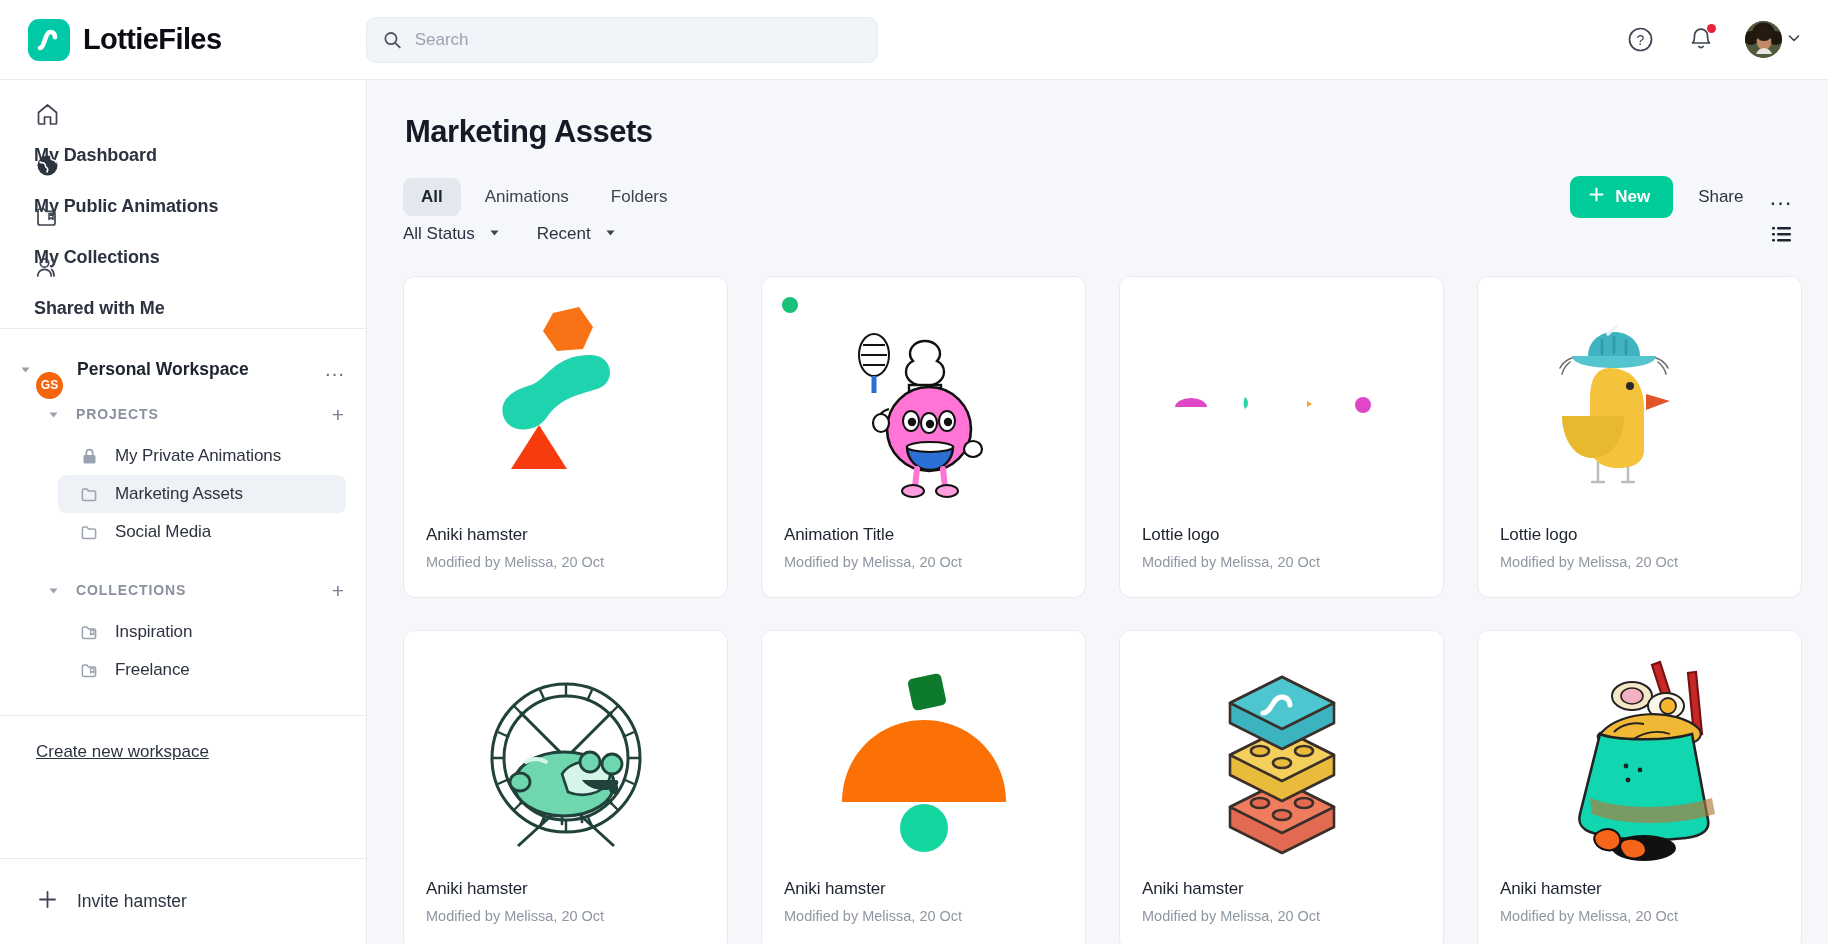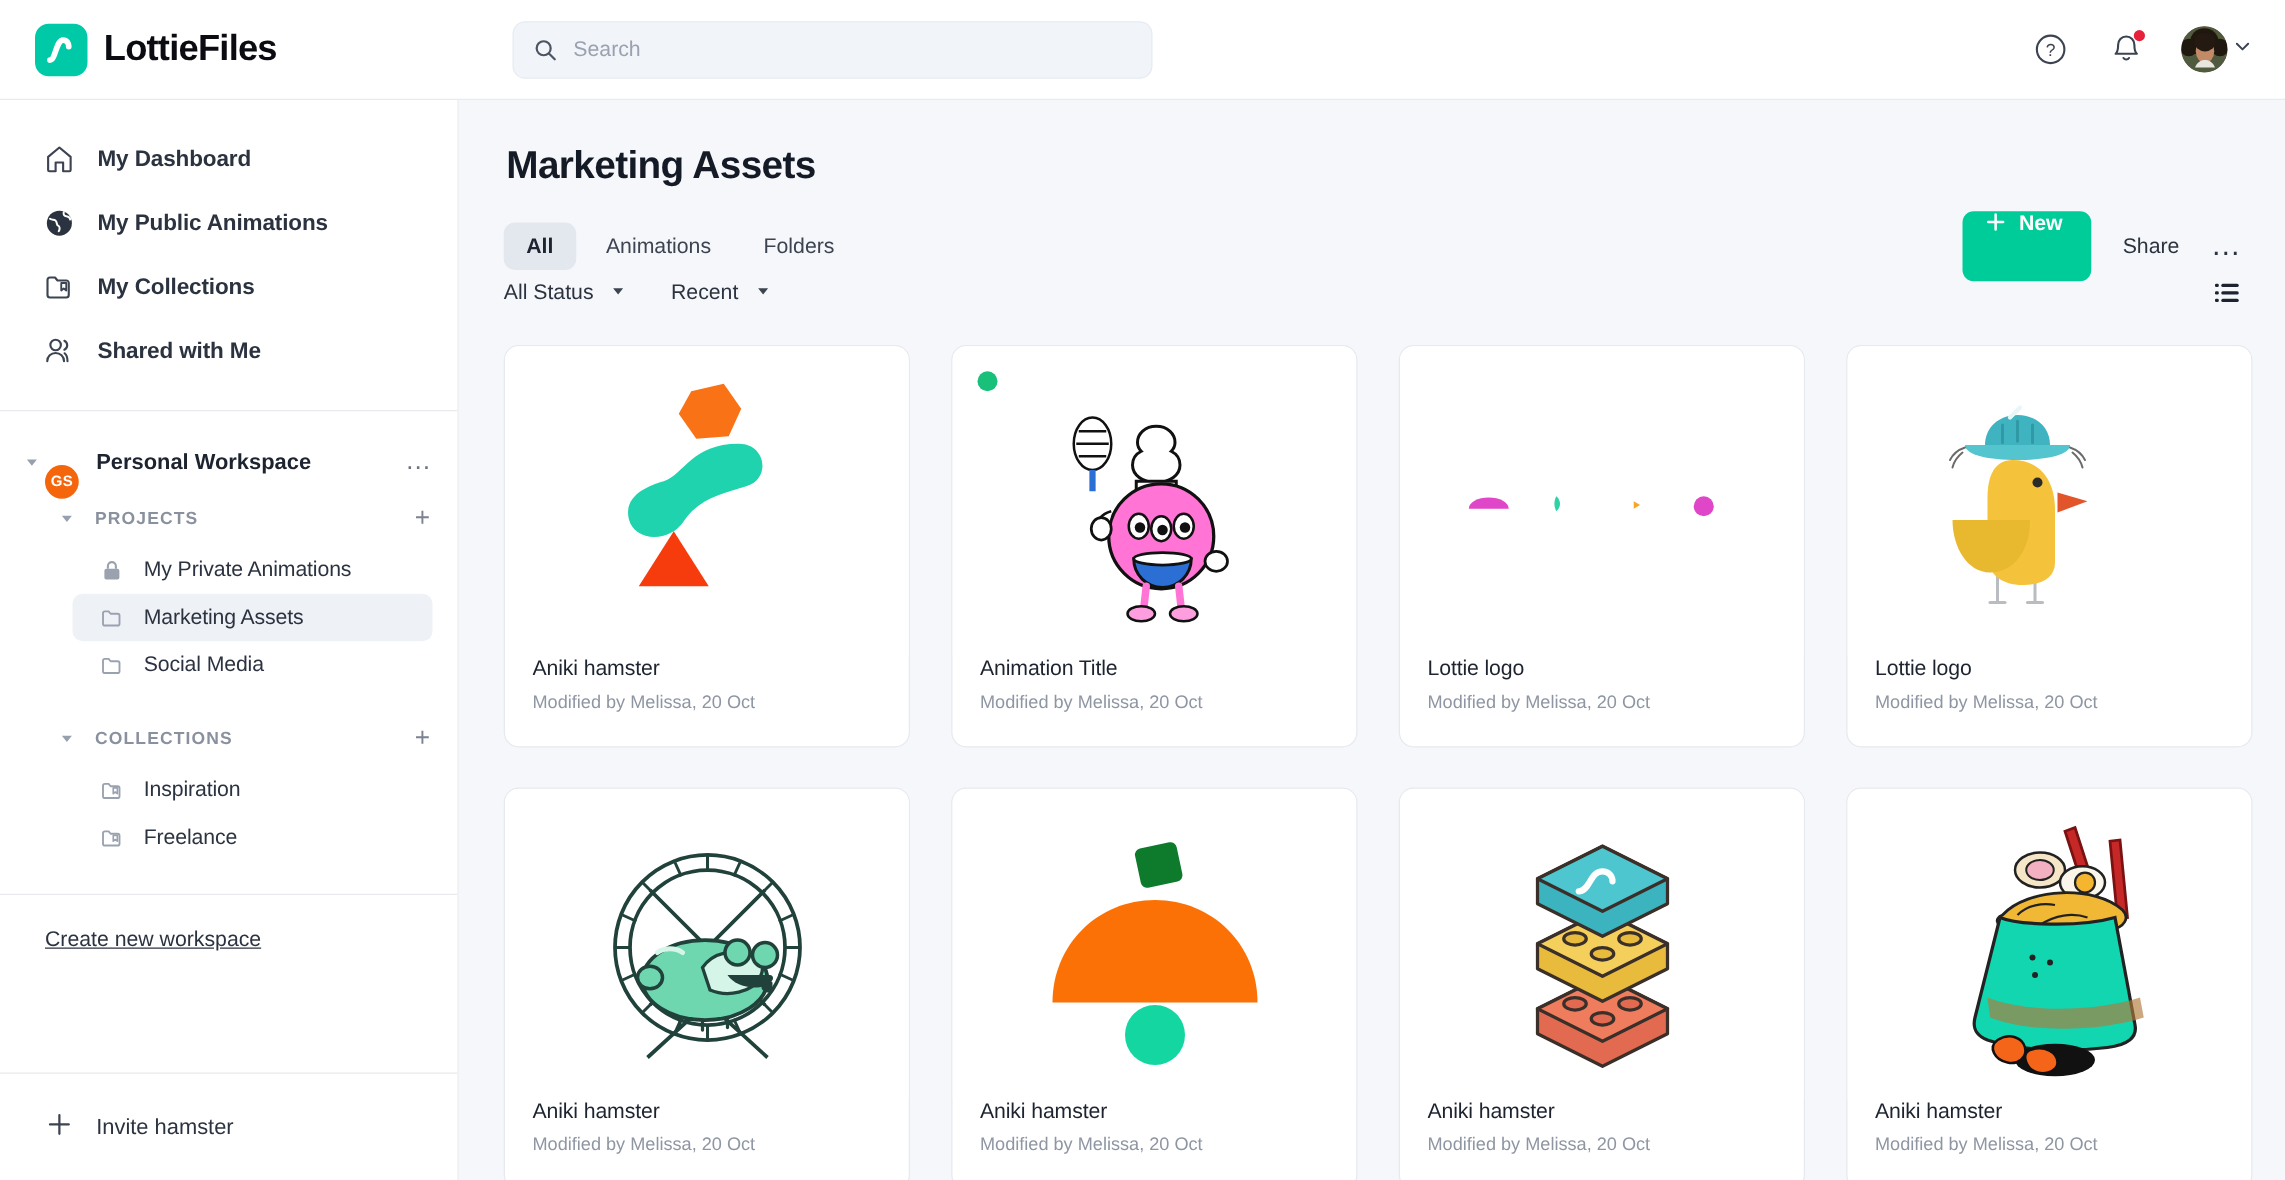--- a/index.html
+++ b/index.html
@@ -11,21 +11,20 @@
   }
   .app { display: flex; flex-direction: column; width: 1828px; height: 944px; }
 
   
   .topbar {
     height: 80px; min-height: 80px;
     display: flex; align-items: center;
     background: #fff;
     border-bottom: 1px solid #e8eaed;
     padding: 0 26px 0 28px;
-    gap: 44px;
   }
   .brand { display: flex; align-items: center; gap: 13px; width: 338px; }
   .brand-mark {
     width: 42px; height: 42px; border-radius: 11px;
     background: #00c9a7; position: relative; flex: none;
   }
   .brand-mark svg { position: absolute; left: 0; top: 0; }
   .brand-name {
     font-size: 29px; font-weight: bold; color: #0b0b12;
     letter-spacing: -0.6px;
@@ -66,22 +65,22 @@
   .body { display: flex; flex: 1; min-height: 0; }
 
   
   .sidebar {
     width: 367px; min-width: 367px;
     background: #fff; border-right: 1px solid #e8eaed;
     display: flex; flex-direction: column;
   }
   .nav-main { padding: 22px 0 16px 0; }
   .nav-item {
-    display: flex; align-items: center; gap: 18px;
-    padding: 0 0 0 34px; height: 51px; cursor: pointer;
+    display: flex; gap: 18px;
+    padding: 0 0 0 34px; height: 51px; cursor: pointer; flex-direction: column;
   }
   .nav-item .label {
     font-size: 18px; color: #2c3340; font-weight: bold;
     letter-spacing: -0.1px;
   }
   .nav-ico { width: 26px; display: flex; align-items: center; justify-content: center; flex: none; }
   .divider { height: 1px; background: #e8eaed; margin: 6px 0 0 0; }
 
   .ws-section { padding: 18px 0 0 0; }
   .ws-row {
@@ -149,22 +148,22 @@
   .tabs { display: flex; align-items: center; gap: 6px; }
   .tab {
     height: 38px; padding: 0 18px; border-radius: 9px;
     display: flex; align-items: center; font-size: 17px;
     color: #3c4351; cursor: pointer;
   }
   .tab.active { background: #e3e7ee; color: #1d2430; font-weight: bold; }
   .toolbar-right { margin-left: auto; display: flex; align-items: center; gap: 25px; }
   .btn-new {
     background: #00cc99; color: #fff; border: none; border-radius: 9px;
-    height: 56px; padding: 0 23px 0 18px; display: flex;
-    gap: 10px; font-size: 17px; font-weight: bold;
+    height: 42px; padding: 0 23px 0 18px; display: flex;
+    align-items: center; gap: 10px; font-size: 17px; font-weight: bold;
     font-family: "Liberation Sans", sans-serif; cursor: pointer;
   }
   .btn-plain {
     font-size: 17px; color: #2c3340; cursor: pointer; background: none;
     border: none; font-family: "Liberation Sans", sans-serif;
   }
   .btn-dots { color: #2c3340; font-size: 24px; cursor: pointer; line-height: 8px; letter-spacing: 1.5px; }
 
   .filterbar { display: flex; align-items: center; height: 32px; }
   .filter {

